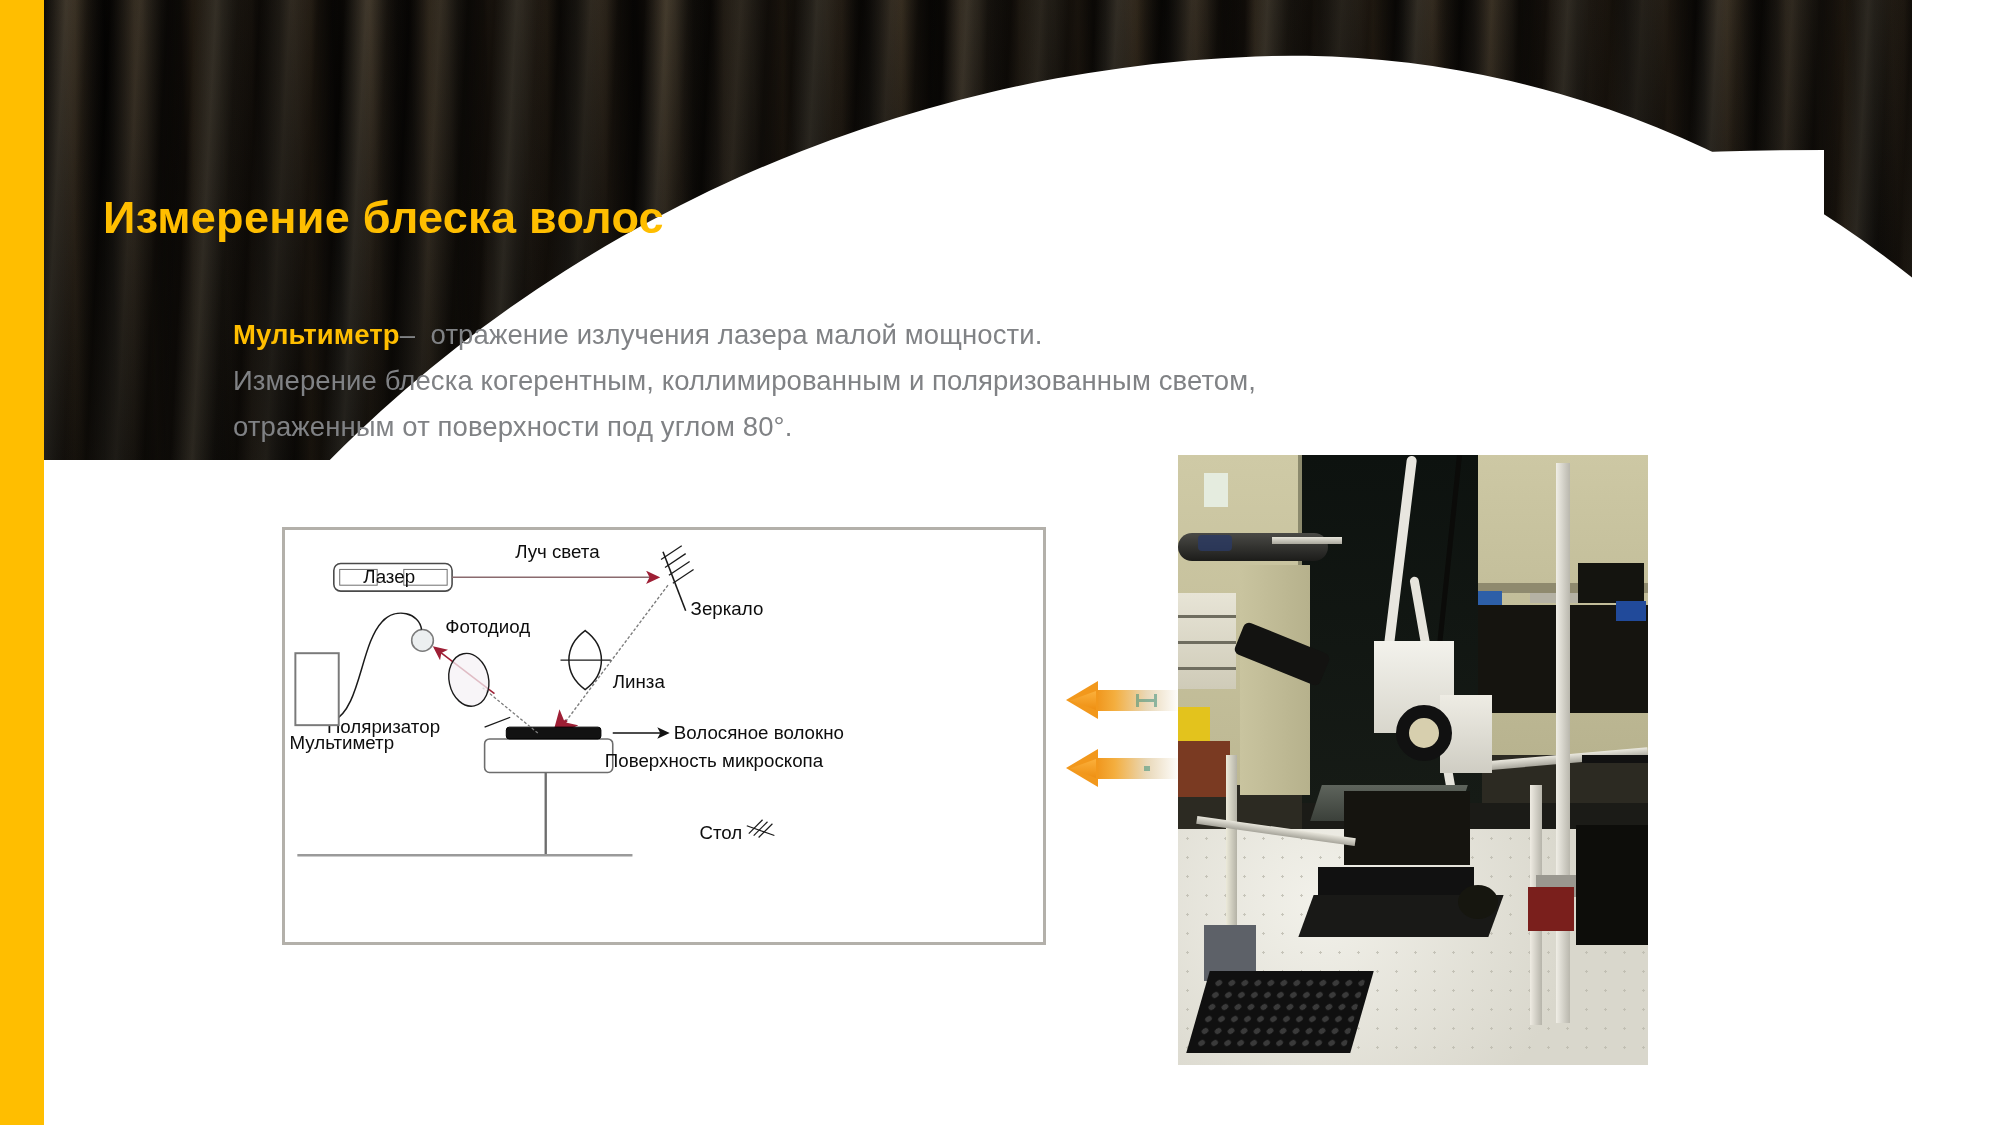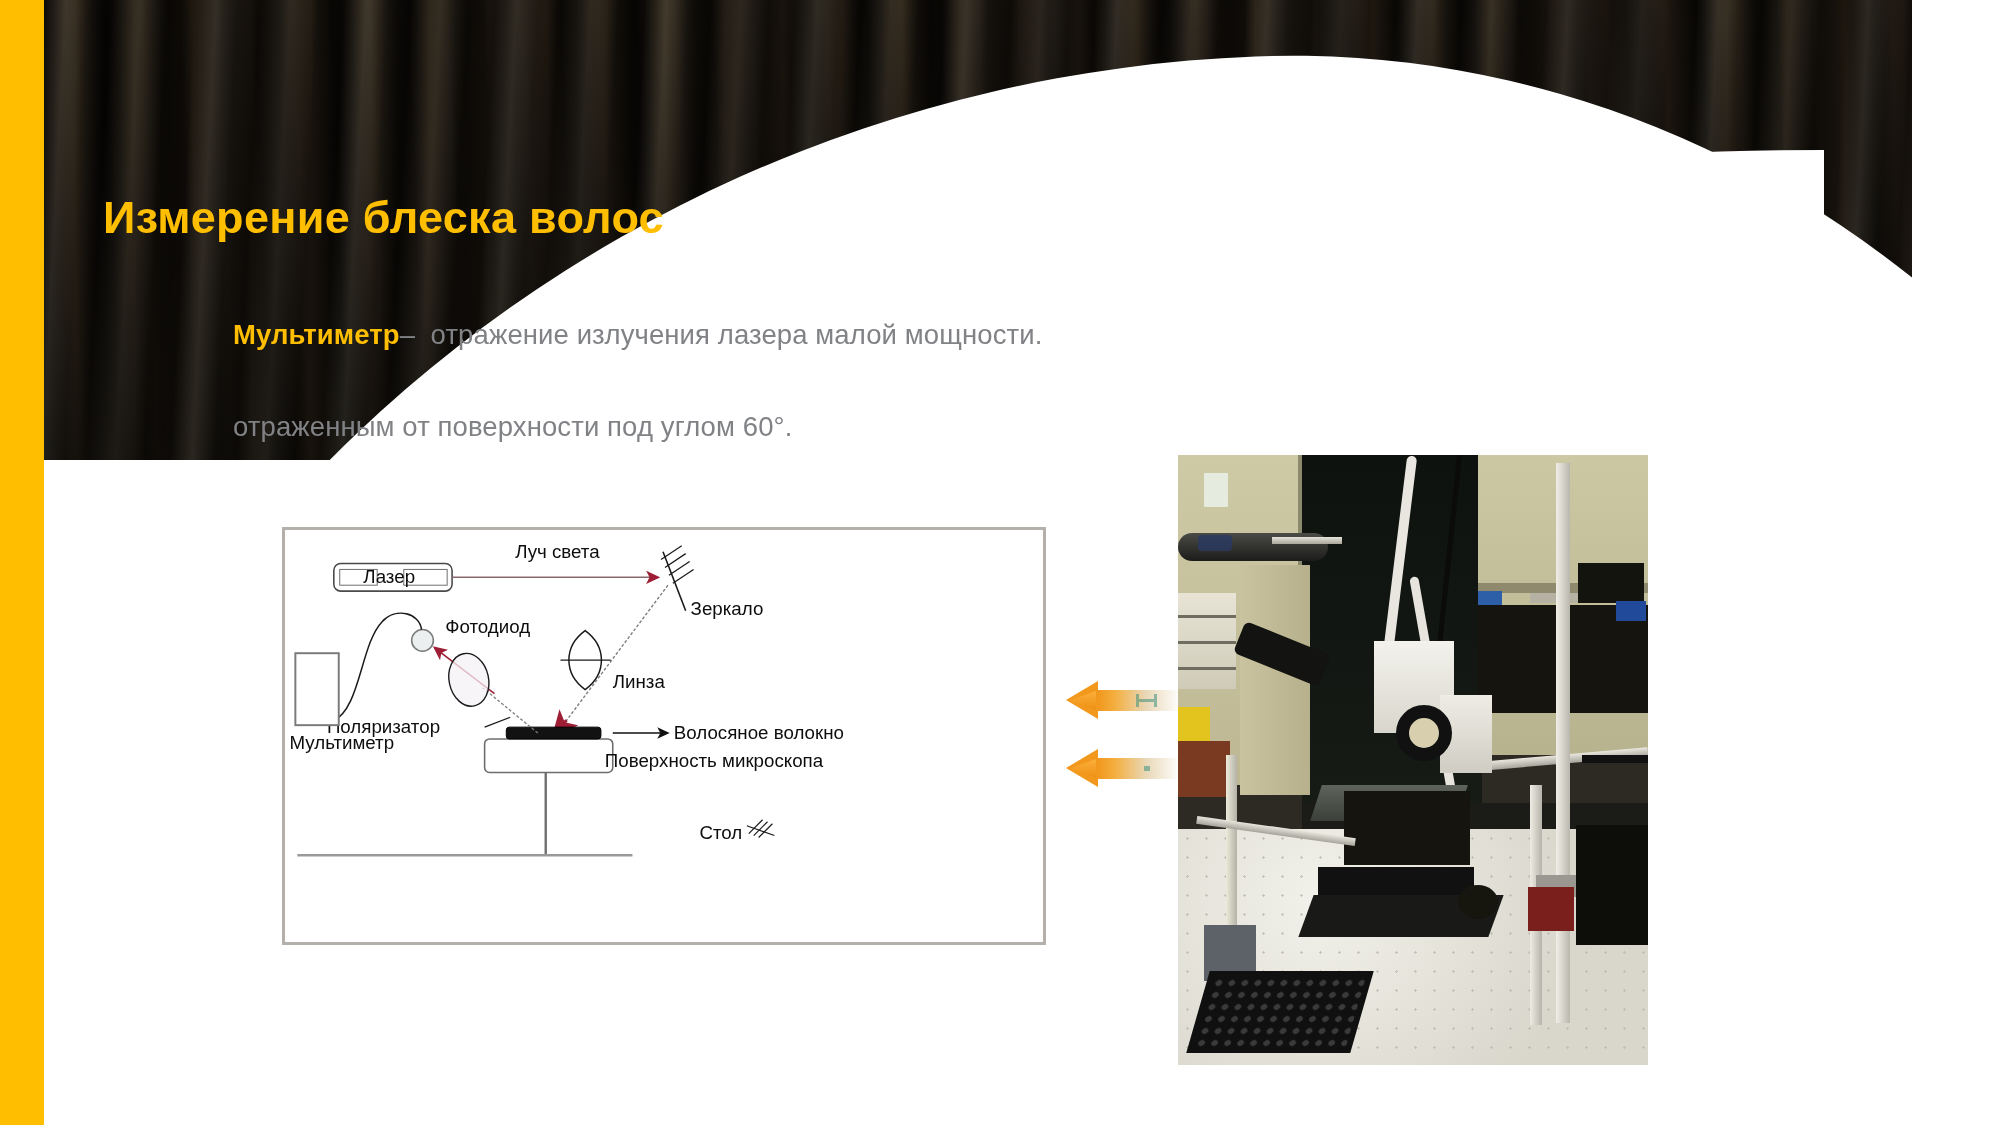--- a/index.html
+++ b/index.html
@@ -227,22 +227,22 @@
     <div class="curtain"></div>
     <div class="curve-mask"></div>
     <div class="curve-mask2"></div>
   </div>
 
   <div class="title">Измерение блеска волос</div>
 
   <div class="body-text">
     <span class="accent">Мультиметр</span><span>–</span>&nbsp;
     <span>отражение излучения лазера малой мощности.</span><br>
-    <br>
-    <span>отраженным от поверхности под углом 60°.</span>
+    <span>Измерение блеска когерентным, коллимированным и поляризованным светом,</span><br>
+    <span>отраженным от поверхности под углом 80°.</span>
   </div>
 
   <div class="diagram">
     <svg viewBox="0 0 764 418">
       <defs>
         <marker id="redhead" markerWidth="9" markerHeight="9" refX="7" refY="4.2" orient="auto">
           <path d="M0,0 L9,4.2 L0,8.4 L2.2,4.2 Z" fill="#9e1f35"></path>
         </marker>
         <marker id="blkhead" markerWidth="9" markerHeight="9" refX="7" refY="4.2" orient="auto">
           <path d="M0,0 L9,4.2 L0,8.4 L2.2,4.2 Z" fill="#111"></path>

